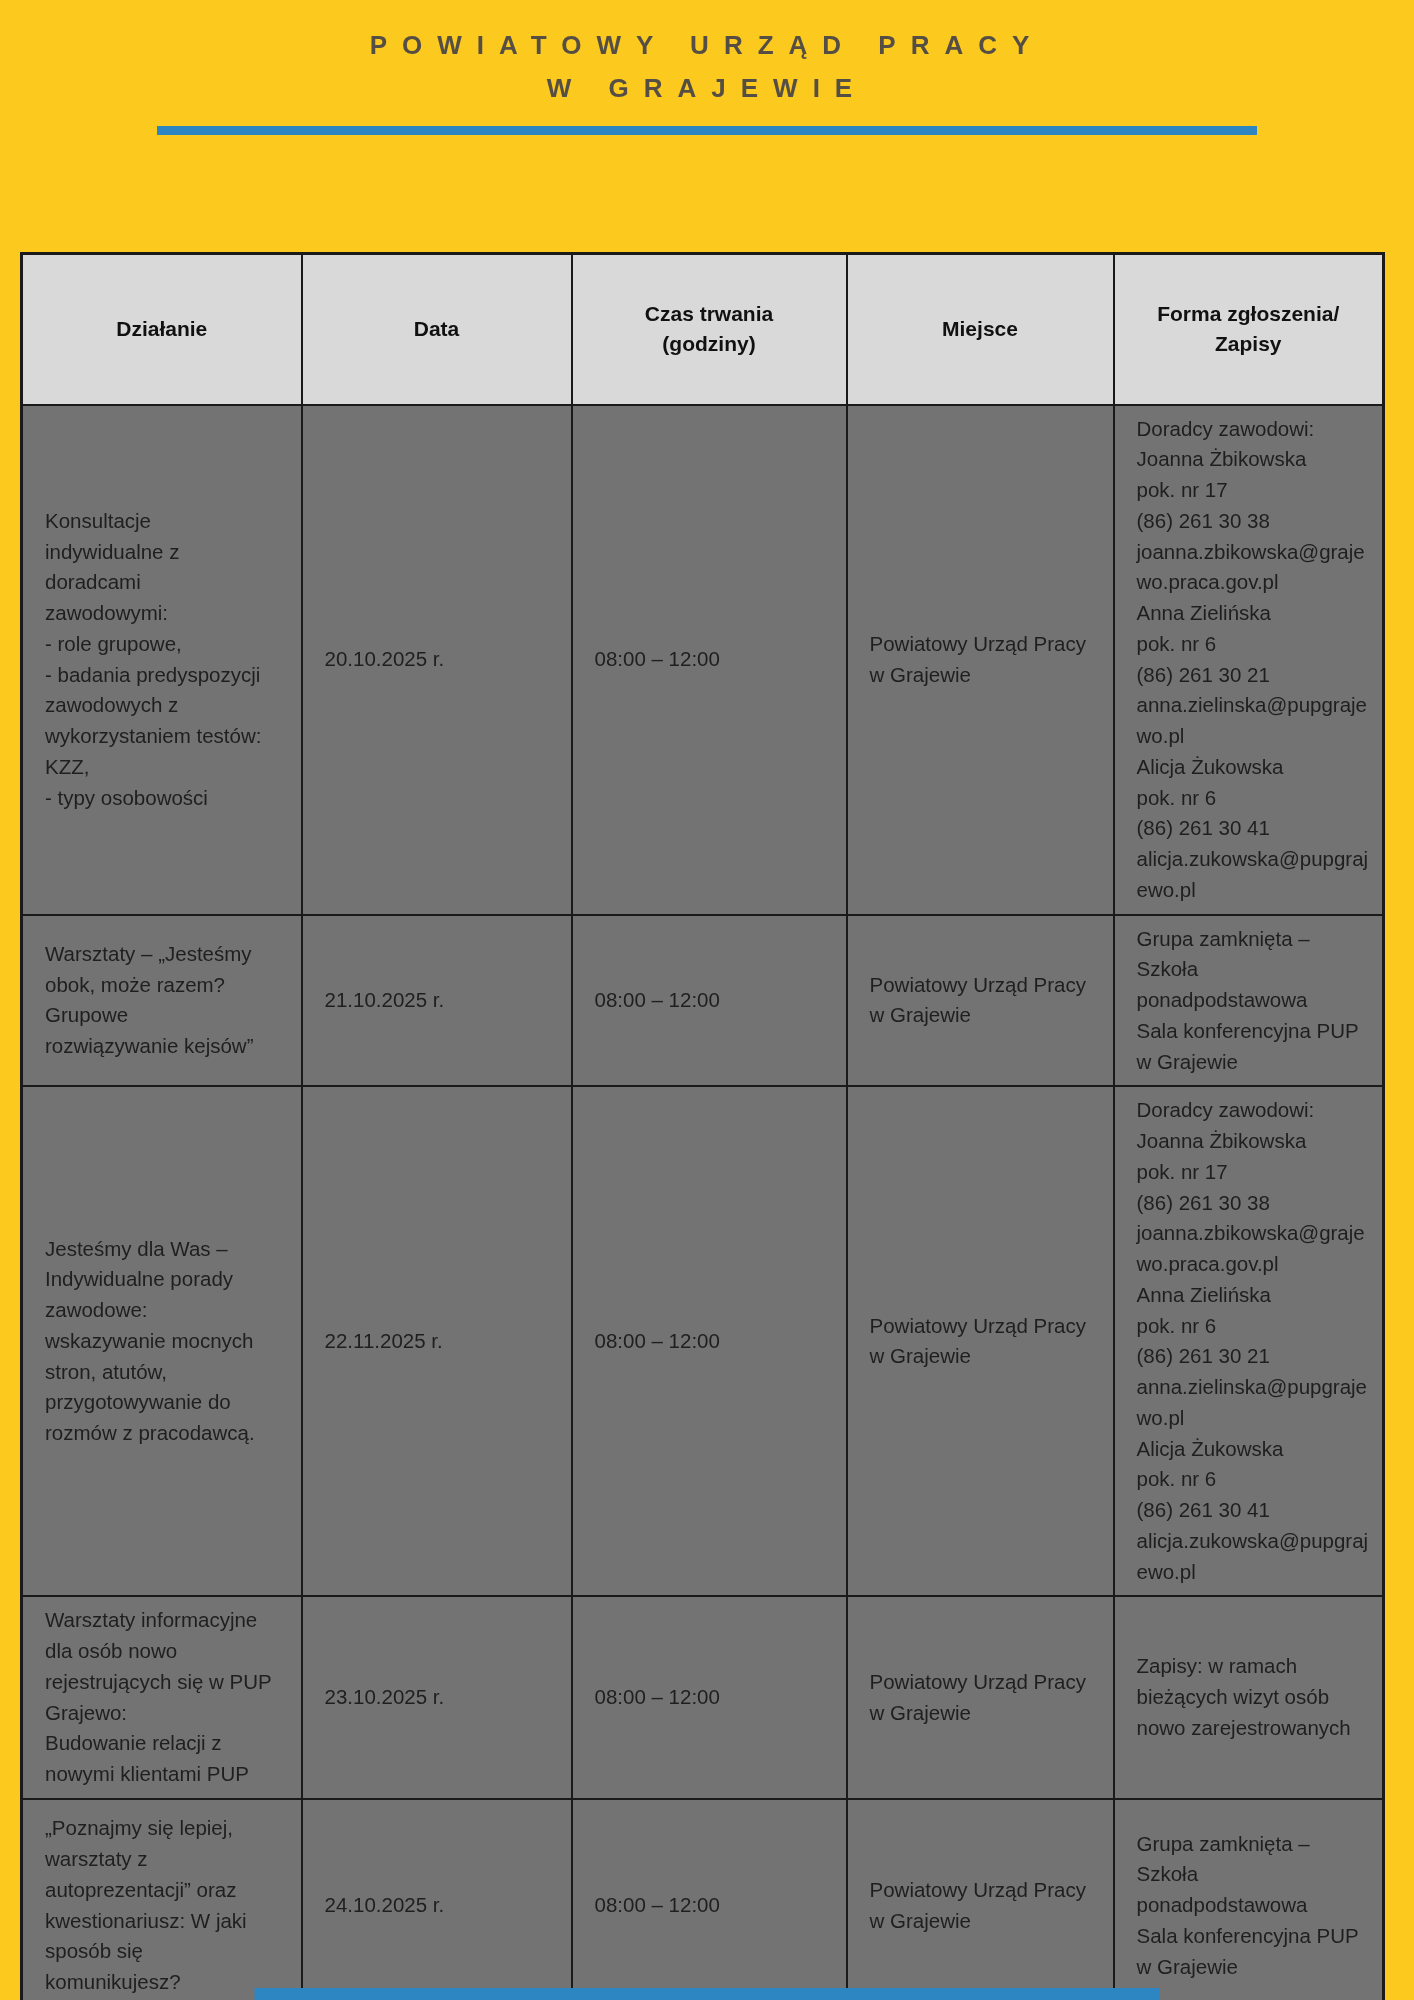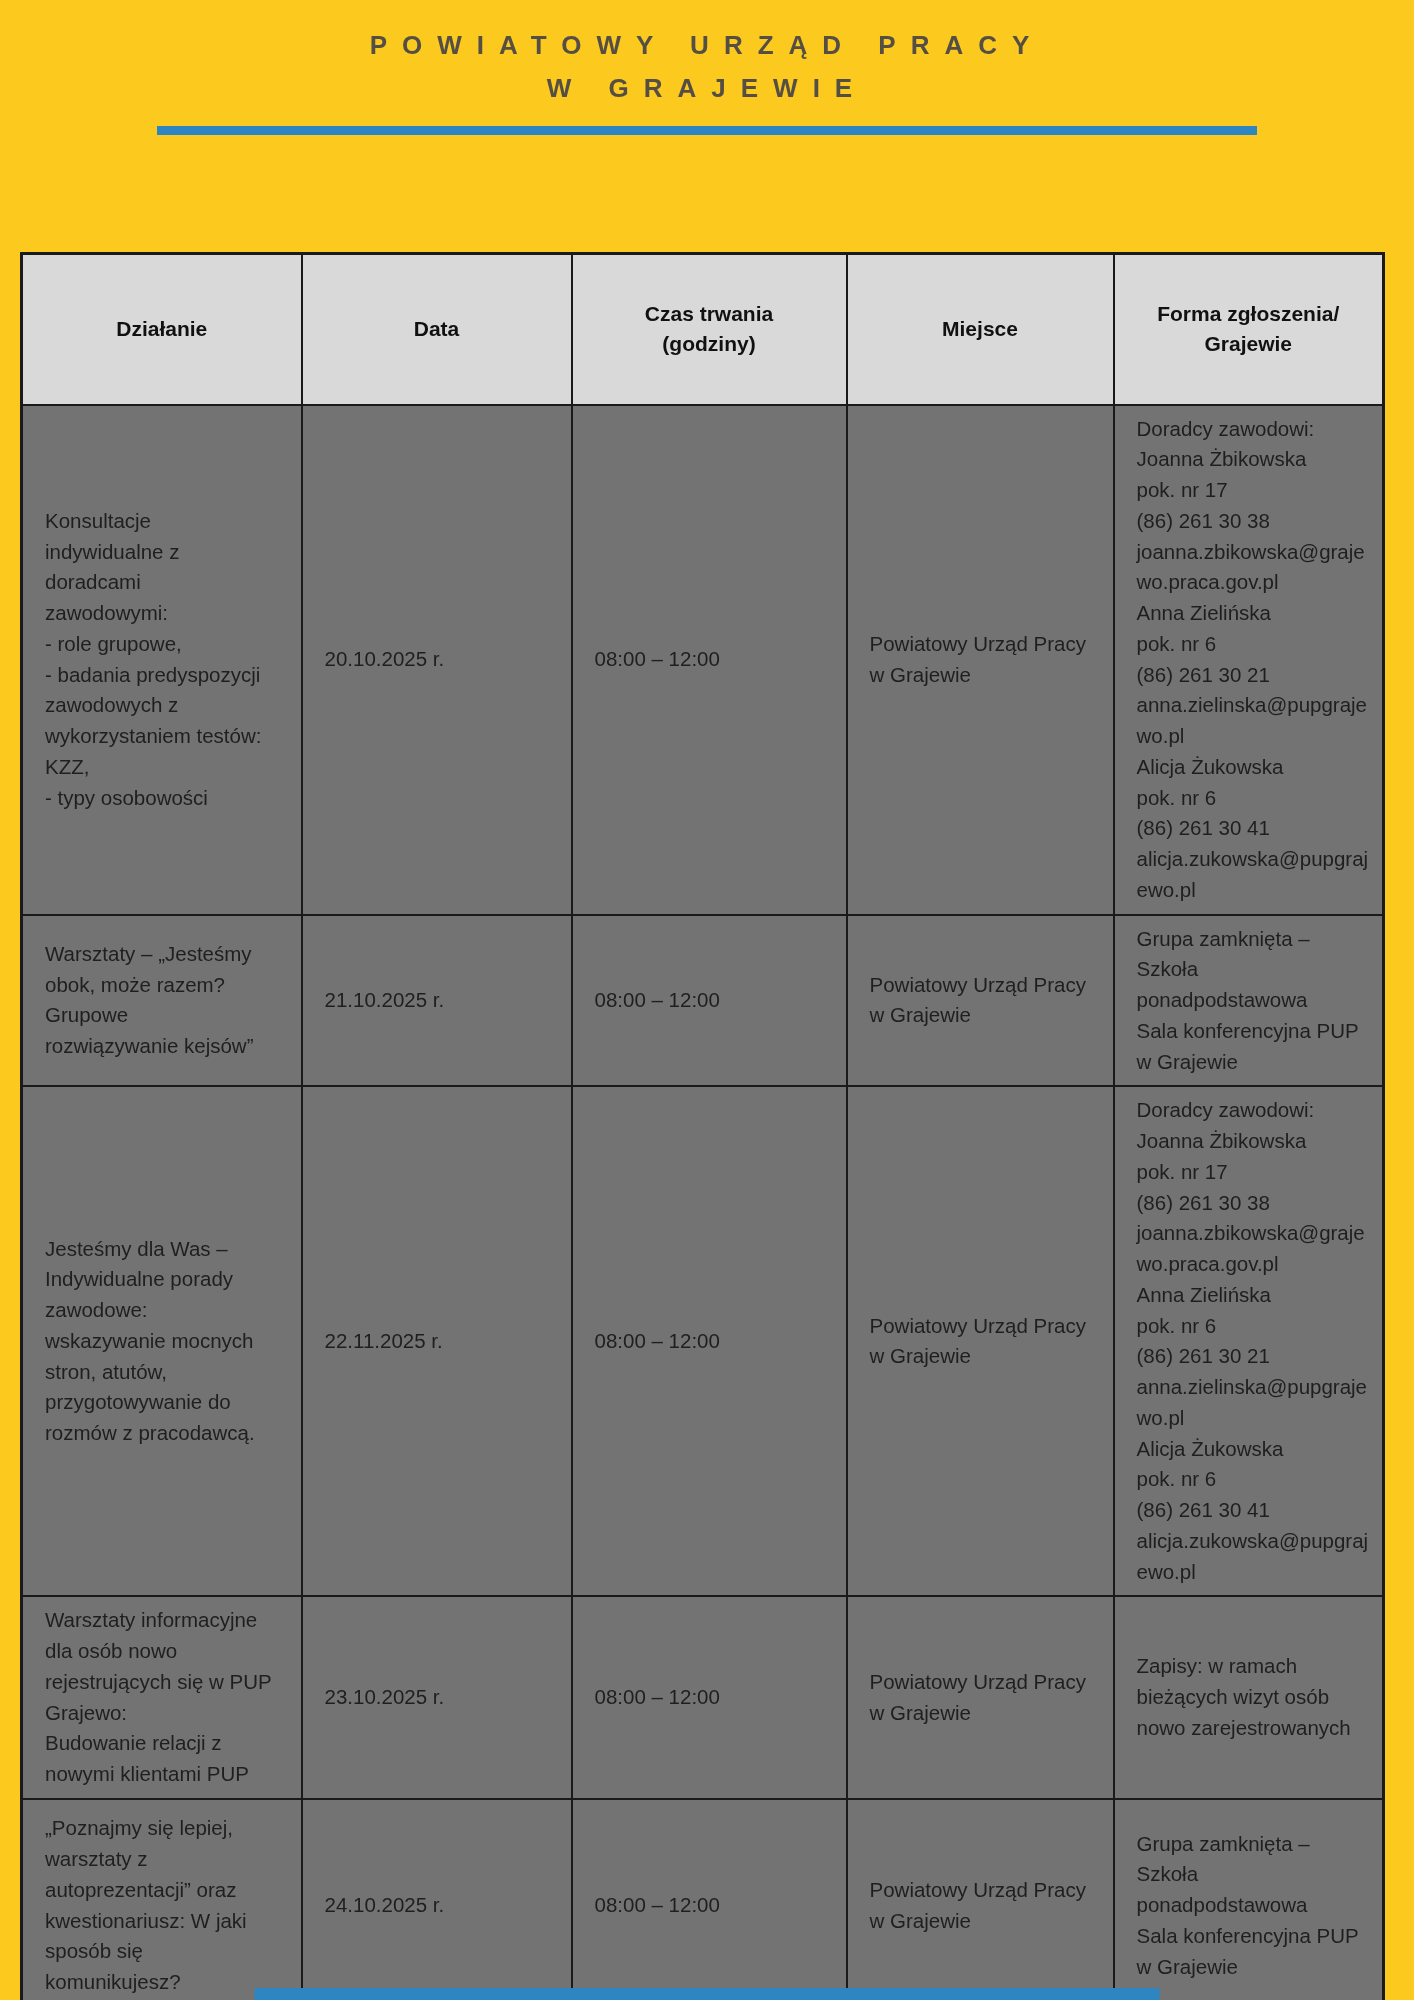--- a/index.html
+++ b/index.html
@@ -96,21 +96,21 @@
       <col style="width:270px">
     </colgroup>
     <thead>
       <tr style="height:151px">
         <th>Działanie</th>
         <th>Data</th>
         <th>Czas trwania
 (godziny)</th>
         <th>Miejsce</th>
         <th>Forma zgłoszenia/
-Grajewie</th>
+Zapisy</th>
       </tr>
     </thead>
     <tbody>
       <tr style="height:453px">
         <td class="activity-cell">Konsultacje
 indywidualne z
 doradcami
 zawodowymi:
 - role grupowe,
 - badania predyspozycji

